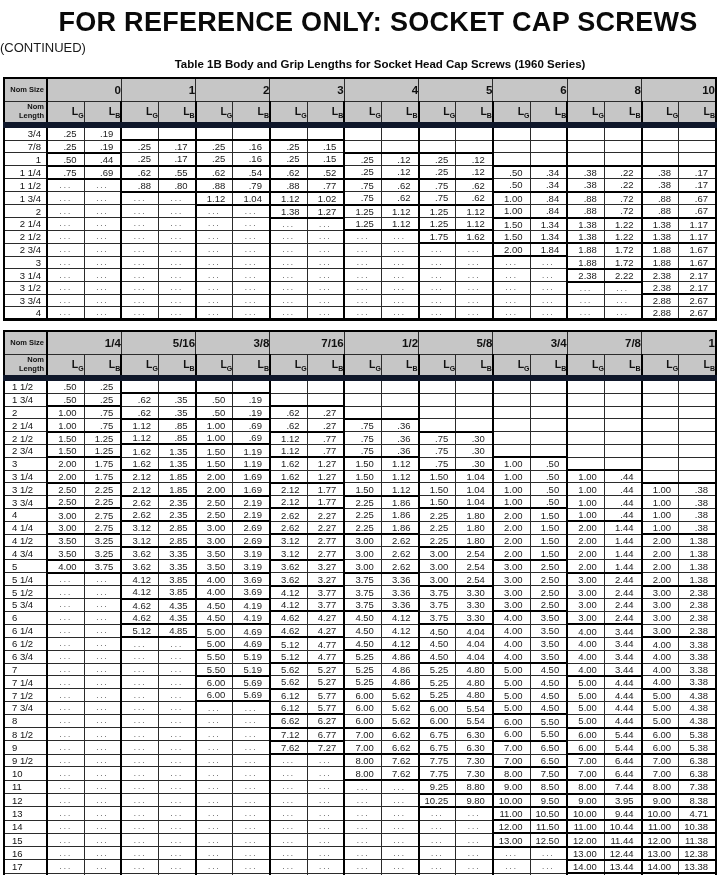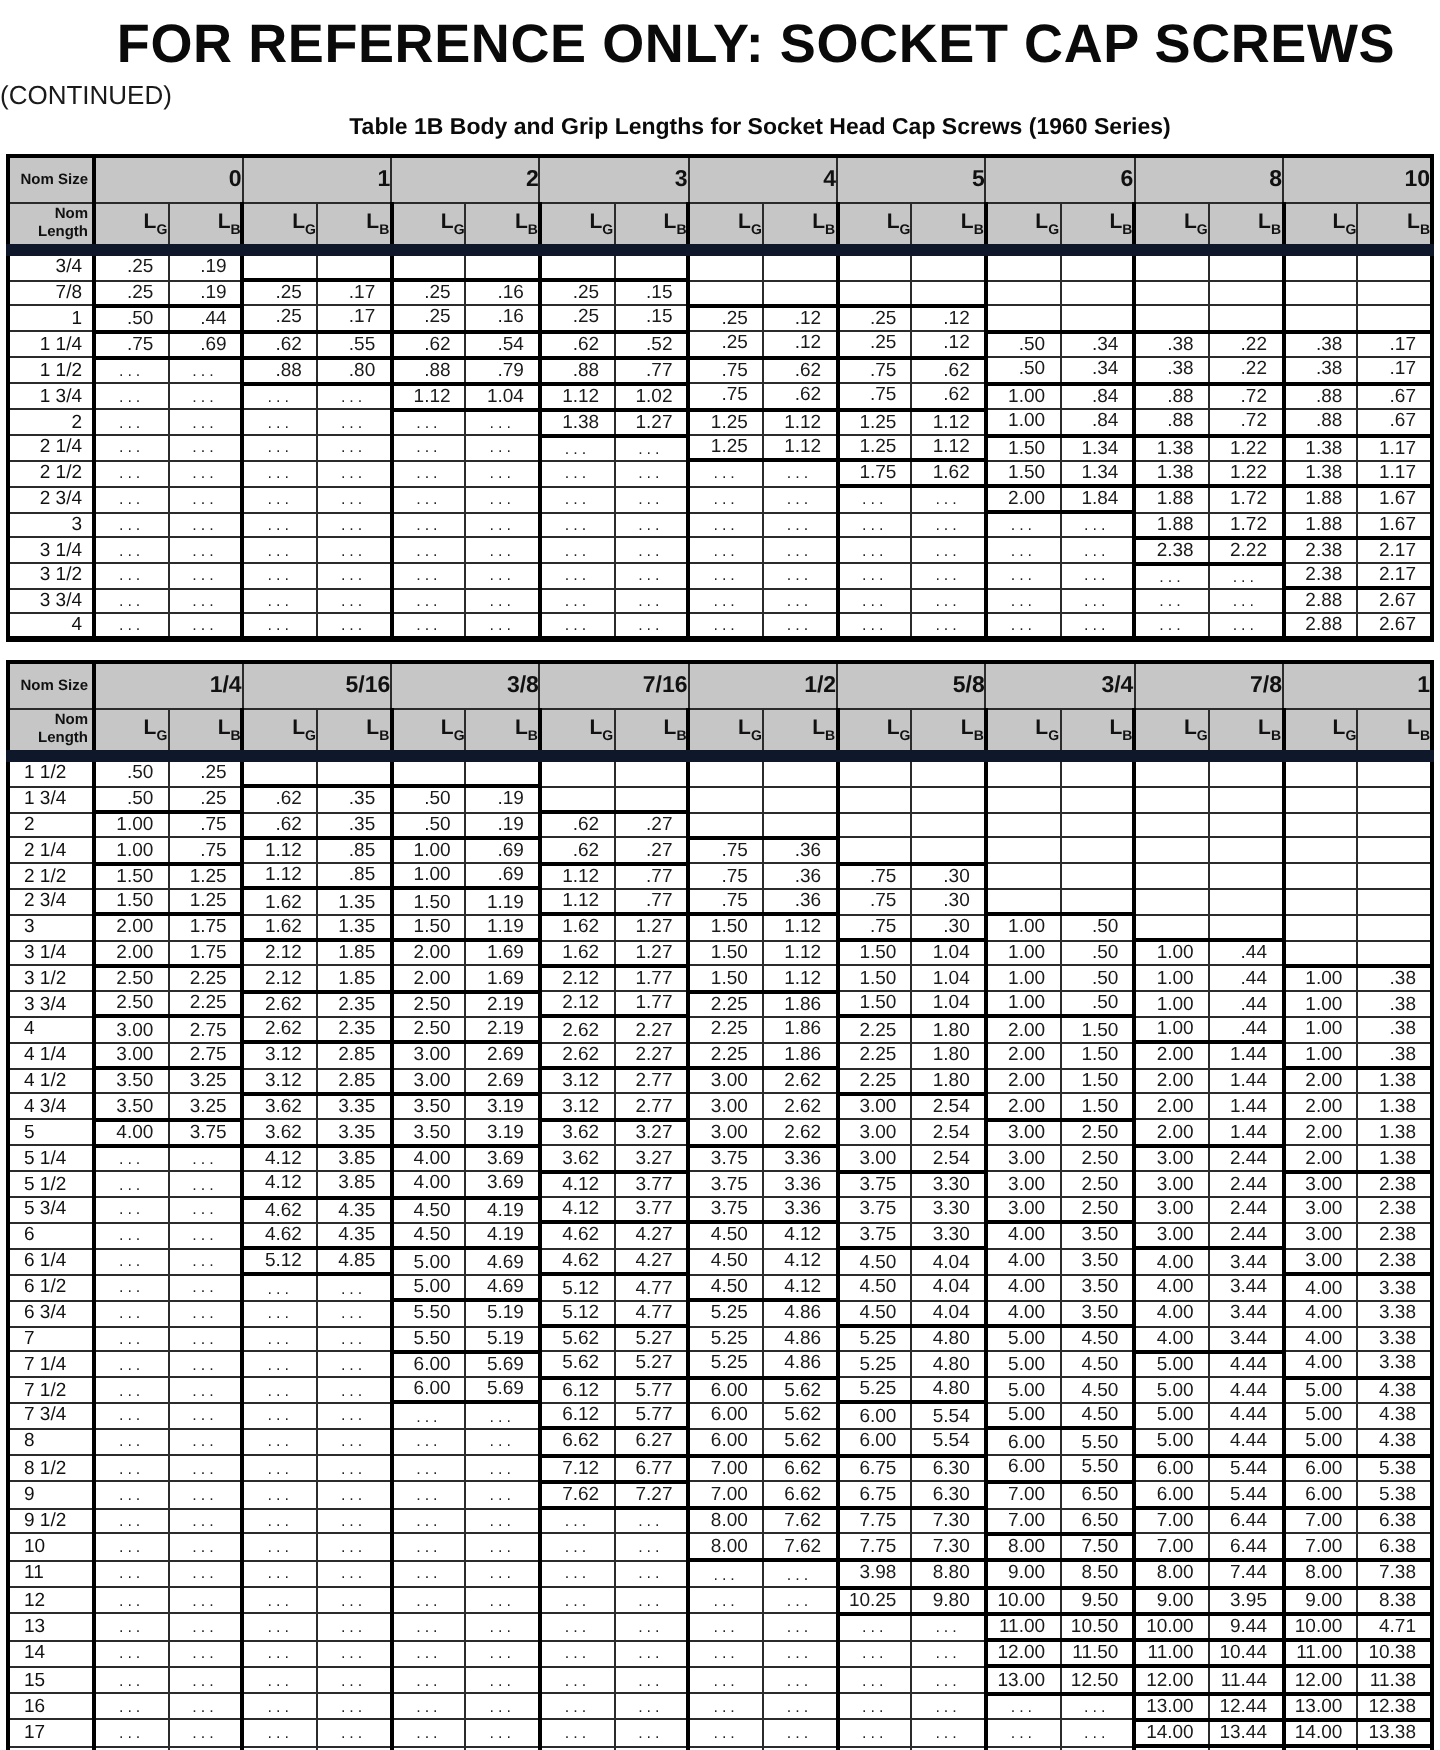--- a/index.html
+++ b/index.html
@@ -1132,21 +1132,21 @@
           <td class="dots">...</td>
           <td class="dots gr">...</td>
           <td class="dots">...</td>
           <td class="dots gr">...</td>
           <td class="dots">...</td>
           <td class="dots gr">...</td>
           <td class="dots">...</td>
           <td class="dots gr">...</td>
           <td class="dots step">...</td>
           <td class="dots gr step">...</td>
-          <td class="val step">3.98</td>
+          <td class="val step">9.25</td>
           <td class="val gr step">8.80</td>
           <td class="val step">9.00</td>
           <td class="val gr step">8.50</td>
           <td class="val step">8.00</td>
           <td class="val gr step">7.44</td>
           <td class="val step">8.00</td>
           <td class="val gr step">7.38</td>
         </tr>
         <tr>
           <th class="rowlab">12</th>

